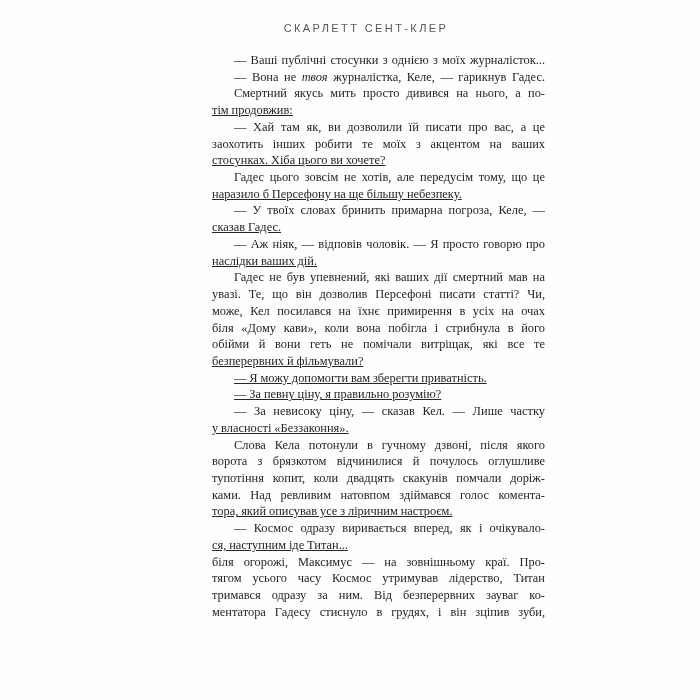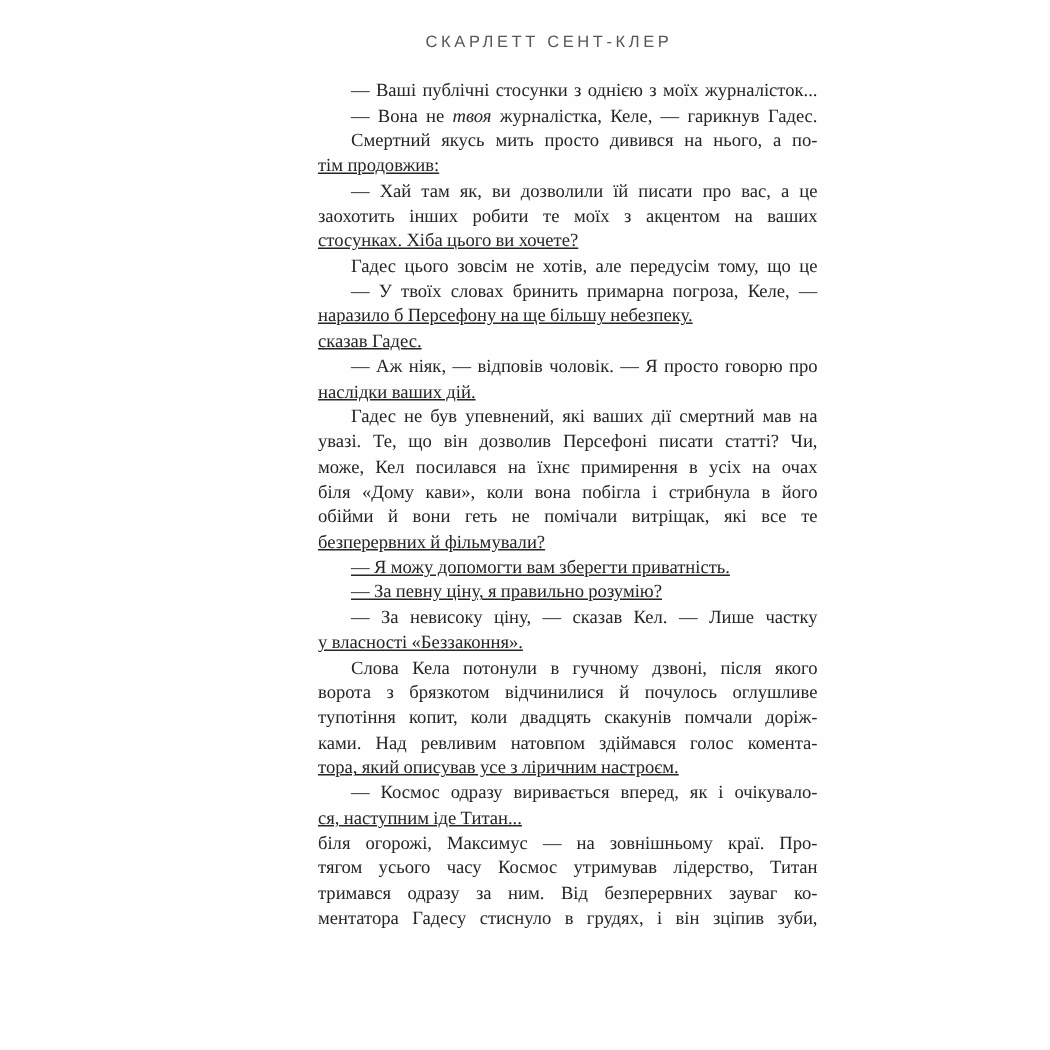--- a/index.html
+++ b/index.html
@@ -75,22 +75,22 @@
 
   <div class="text-block">
       <div class="line indent">— Ваші публічні стосунки з однією з моїх журналісток...</div>
       <div class="line indent"><span>— Вона не </span><em>твоя</em><span> журналістка, Келе, — гарикнув Гадес.</span></div>
       <div class="line indent">Смертний якусь мить просто дивився на нього, а по-</div>
       <div class="line end">тім продовжив:</div>
       <div class="line indent">— Хай там як, ви дозволили їй писати про вас, а це</div>
       <div class="line">заохотить інших робити те моїх з акцентом на ваших</div>
       <div class="line end">стосунках. Хіба цього ви хочете?</div>
       <div class="line indent">Гадес цього зовсім не хотів, але передусім тому, що це</div>
+      <div class="line end">наразило б Персефону на ще більшу небезпеку.</div>
       <div class="line indent">— У твоїх словах бринить примарна погроза, Келе, —</div>
-      <div class="line end">наразило б Персефону на ще більшу небезпеку.</div>
       <div class="line end">сказав Гадес.</div>
       <div class="line indent">— Аж ніяк, — відповів чоловік. — Я просто говорю про</div>
       <div class="line end">наслідки ваших дій.</div>
       <div class="line indent">Гадес не був упевнений, які ваших дії смертний мав на</div>
       <div class="line">увазі. Те, що він дозволив Персефоні писати статті? Чи,</div>
       <div class="line">може, Кел посилався на їхнє примирення в усіх на очах</div>
       <div class="line">біля «Дому кави», коли вона побігла і стрибнула в його</div>
       <div class="line">обійми й вони геть не помічали витріщак, які все те</div>
       <div class="line end">безперервних й фільмували?</div>
       <div class="line indent end">— Я можу допомогти вам зберегти приватність.</div>

